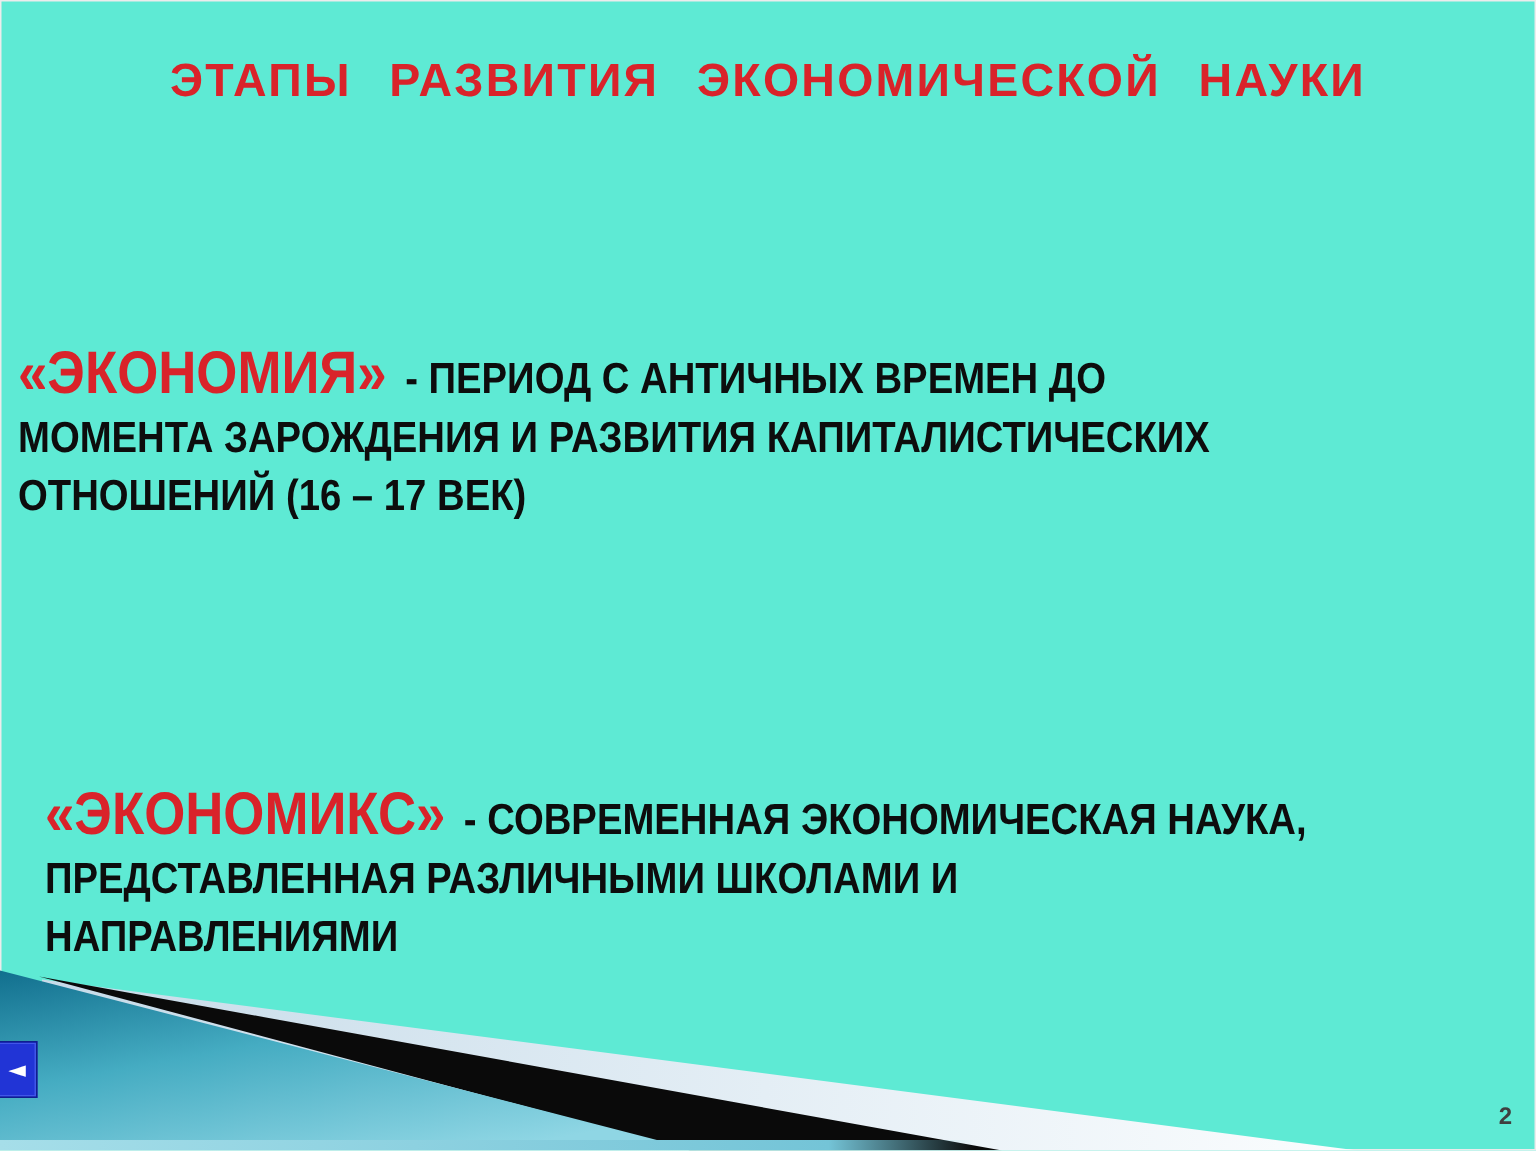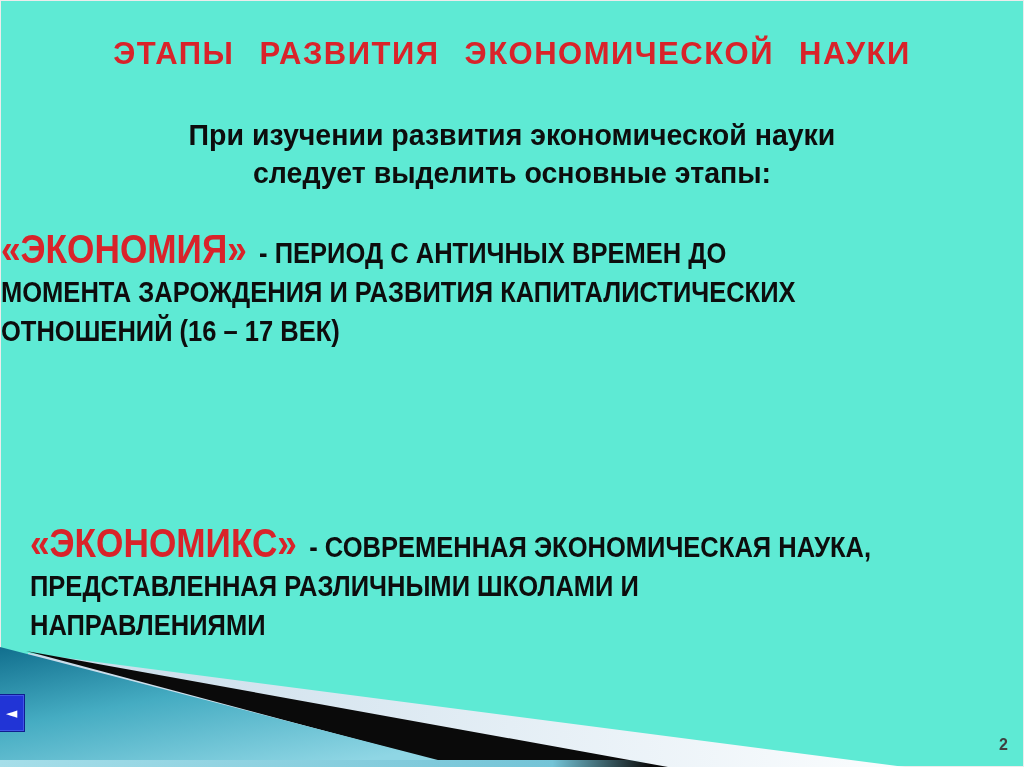--- a/index.html
+++ b/index.html
@@ -11,21 +11,21 @@
   .title{
     position:absolute;top:34px;left:0;width:100%;text-align:center;
     font-size:31px;line-height:40px;color:var(--accent_red,#d9232a);
     letter-spacing:1.5px;word-spacing:15px;white-space:nowrap;
   }
   .intro{position:absolute;top:116px;left:0;width:100%;text-align:center;color:var(--text_dark,#0d0d0d);}
   .intro-line{
     font-size:30px;line-height:38px;white-space:nowrap;
     transform:scaleX(0.95);transform-origin:50% 50%;
   }
-  .stage{position:absolute;left:1px;width:1010px;}
+  .stage{position:absolute;left:12px;width:1010px;}
   #stage-1{top:230px;}
   #stage-2{top:376px;}
   #stage-3{top:524px;left:30px;}
   .stage-line{
     font-size:29px;line-height:39px;color:var(--text_dark,#0d0d0d);
     white-space:nowrap;transform:scaleX(0.88);transform-origin:0 50%;
   }
   .stage-label{font-size:40px;color:var(--accent_red,#d9232a);word-spacing:12px;}
   .stage-text{margin-left:14px;}
   .corner-svg{position:absolute;left:0;bottom:0;pointer-events:none;}
@@ -42,24 +42,20 @@
     color:var(--page_gray,#3f3f3f);font-weight:bold;
   }
 </style>
 </head>
 <body>
 
 <div id="slide">
 
   <div class="title">ЭТАПЫ РАЗВИТИЯ ЭКОНОМИЧЕСКОЙ НАУКИ</div>
 
-  <div class="intro">
-    <div class="intro-line">При изучении развития экономической науки</div>
-    <div class="intro-line">следует выделить основные этапы:</div>
-  </div>
 
   <div class="stage" id="stage-1">
     <div class="stage-line">
       <span class="stage-label">«ЭКОНОМИЯ»</span><span class="stage-text">- ПЕРИОД С АНТИЧНЫХ ВРЕМЕН ДО</span>
     </div>
     <div class="stage-line">МОМЕНТА ЗАРОЖДЕНИЯ И РАЗВИТИЯ КАПИТАЛИСТИЧЕСКИХ</div>
     <div class="stage-line">ОТНОШЕНИЙ (16 – 17 ВЕК)</div>
   </div>
 
 

